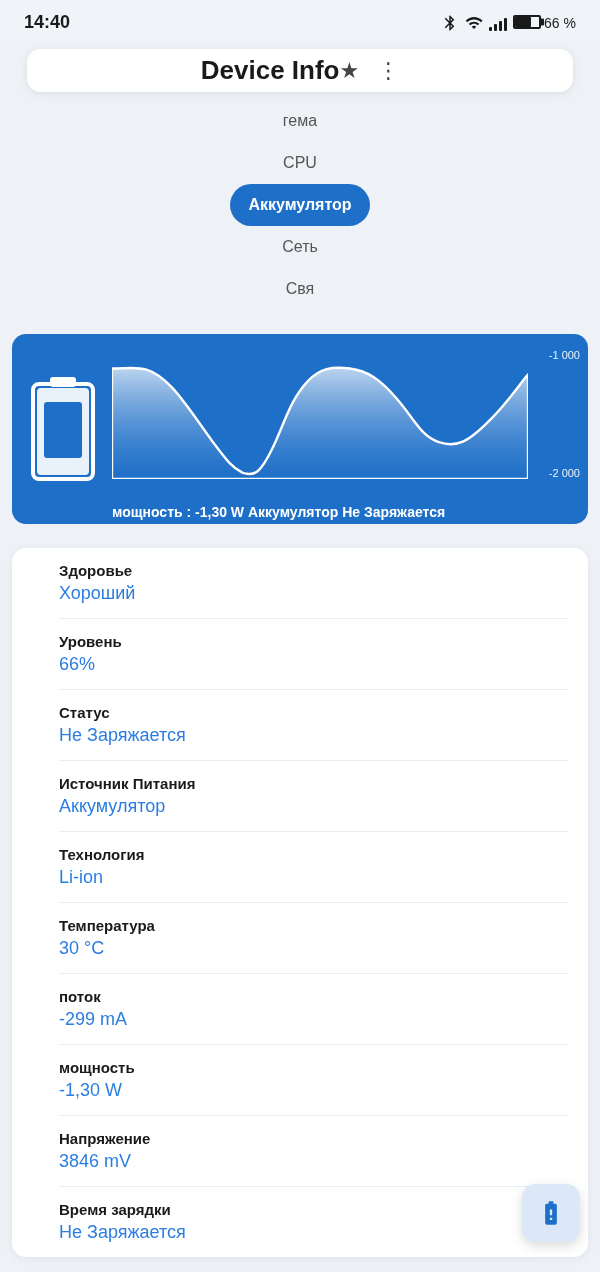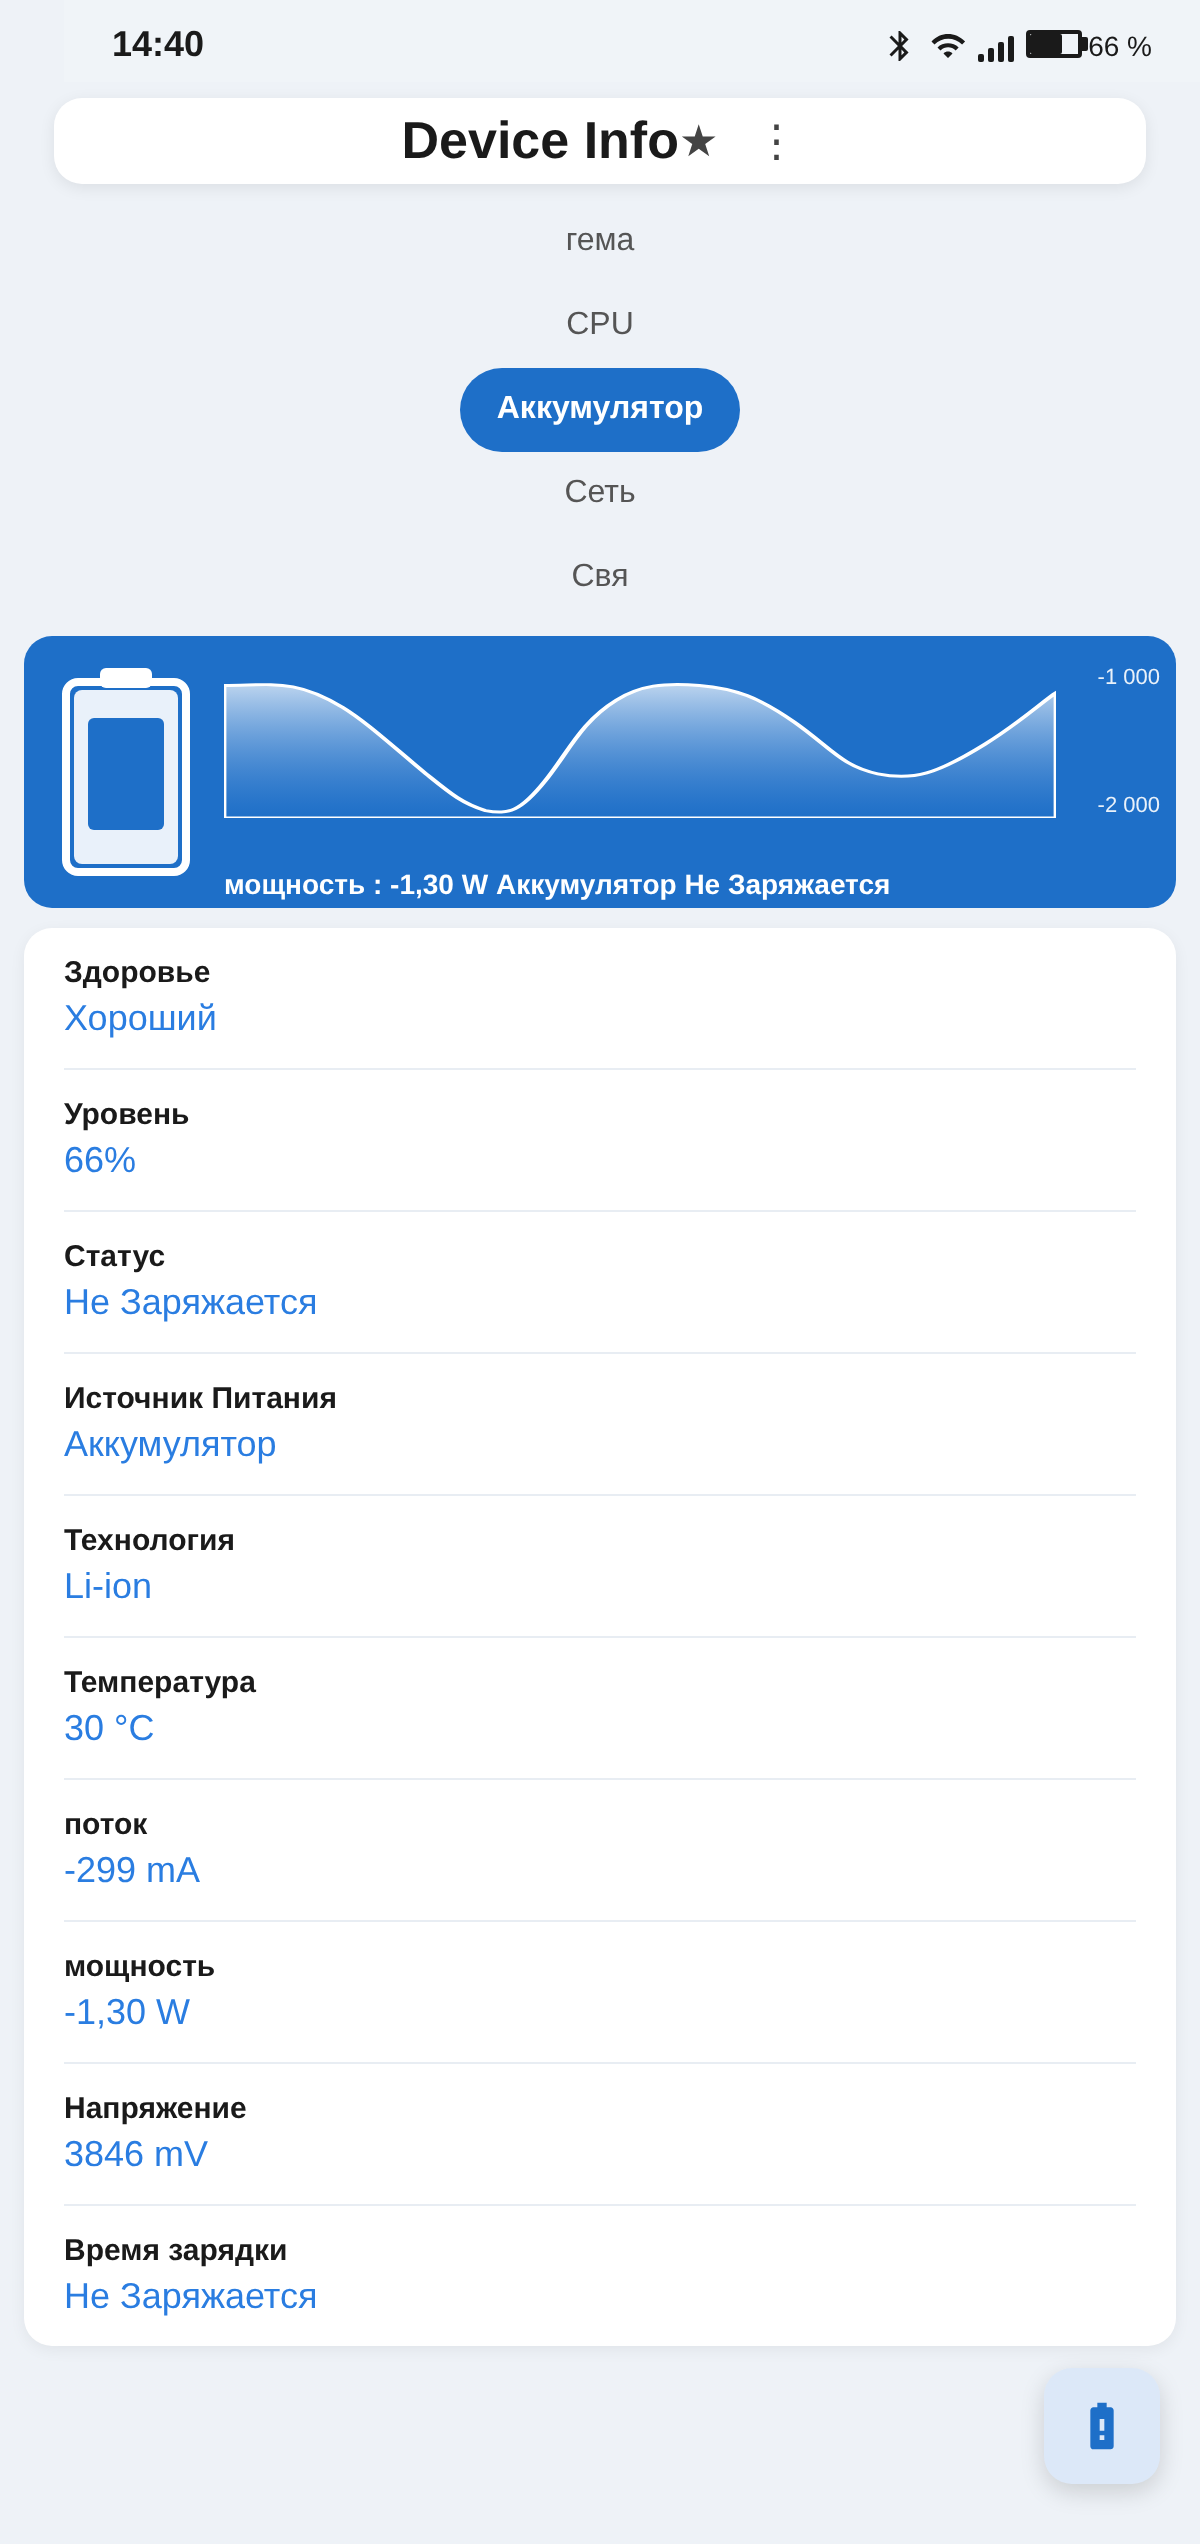--- a/index.html
+++ b/index.html
@@ -14,21 +14,20 @@
       overflow-x: hidden;
     }
 
     
     .status-bar {
       display: flex;
       justify-content: space-between;
       align-items: center;
       padding: 12px 24px 8px;
       background: #f0f4f8;
-      margin-left: 32px;
     }
 
     .status-time {
       font-size: 18px;
       font-weight: 600;
       color: #1a1a1a;
     }
 
     .status-icons {
       display: flex;
@@ -132,26 +131,26 @@
 
     .tab-item.active {
       background: #1e6fc8;
       color: #fff;
       font-weight: 600;
     }
 
     
     .battery-chart-area {
       background: #1e6fc8;
-      margin: 8px 12px;
+      margin: 24px 12px;
       border-radius: 14px;
       padding: 16px;
       position: relative;
       overflow: hidden;
-      height: 136px;
+      height: 190px;
     }
 
     .battery-chart-icon {
       position: absolute;
       left: 16px;
       top: 50%;
       transform: translateY(-50%);
       width: 70px;
       height: 110px;
     }
@@ -202,20 +201,21 @@
       background: #ffffff;
       margin: 10px 12px;
       border-radius: 14px;
       box-shadow: 0 2px 8px rgba(0,0,0,0.06);
       padding: 0 20px;
     }
 
     .info-row {
       padding: 14px 0;
       border-bottom: 1px solid #e8edf3;
+      margin-left: 27px;
     }
 
     .info-row:last-child {
       border-bottom: none;
     }
 
     .info-label {
       font-size: 15px;
       font-weight: 700;
       color: #1a1a1a;

